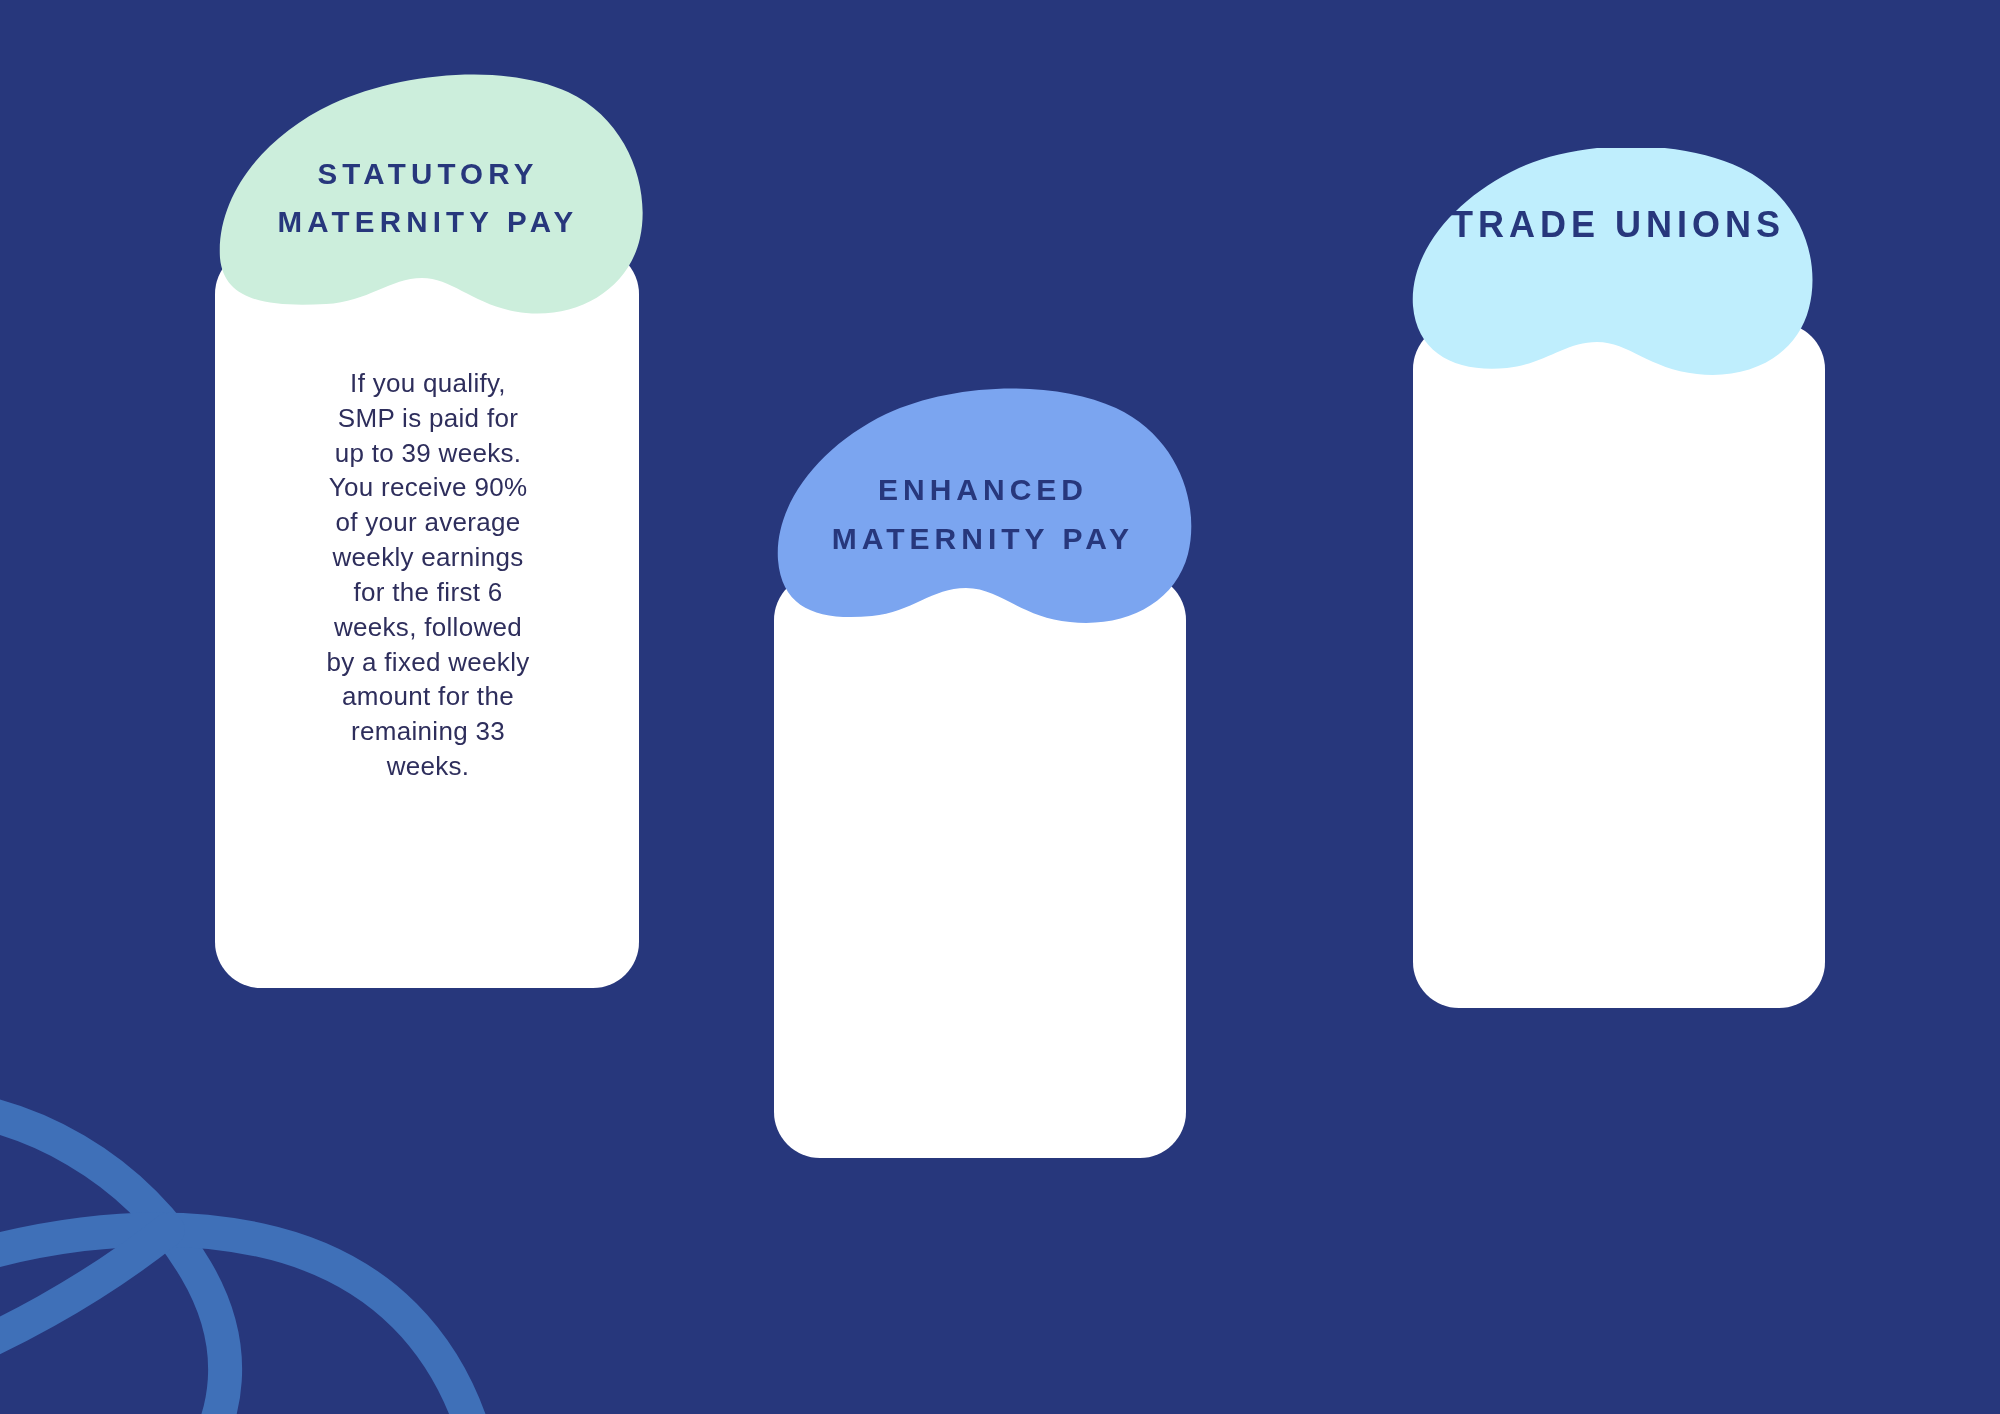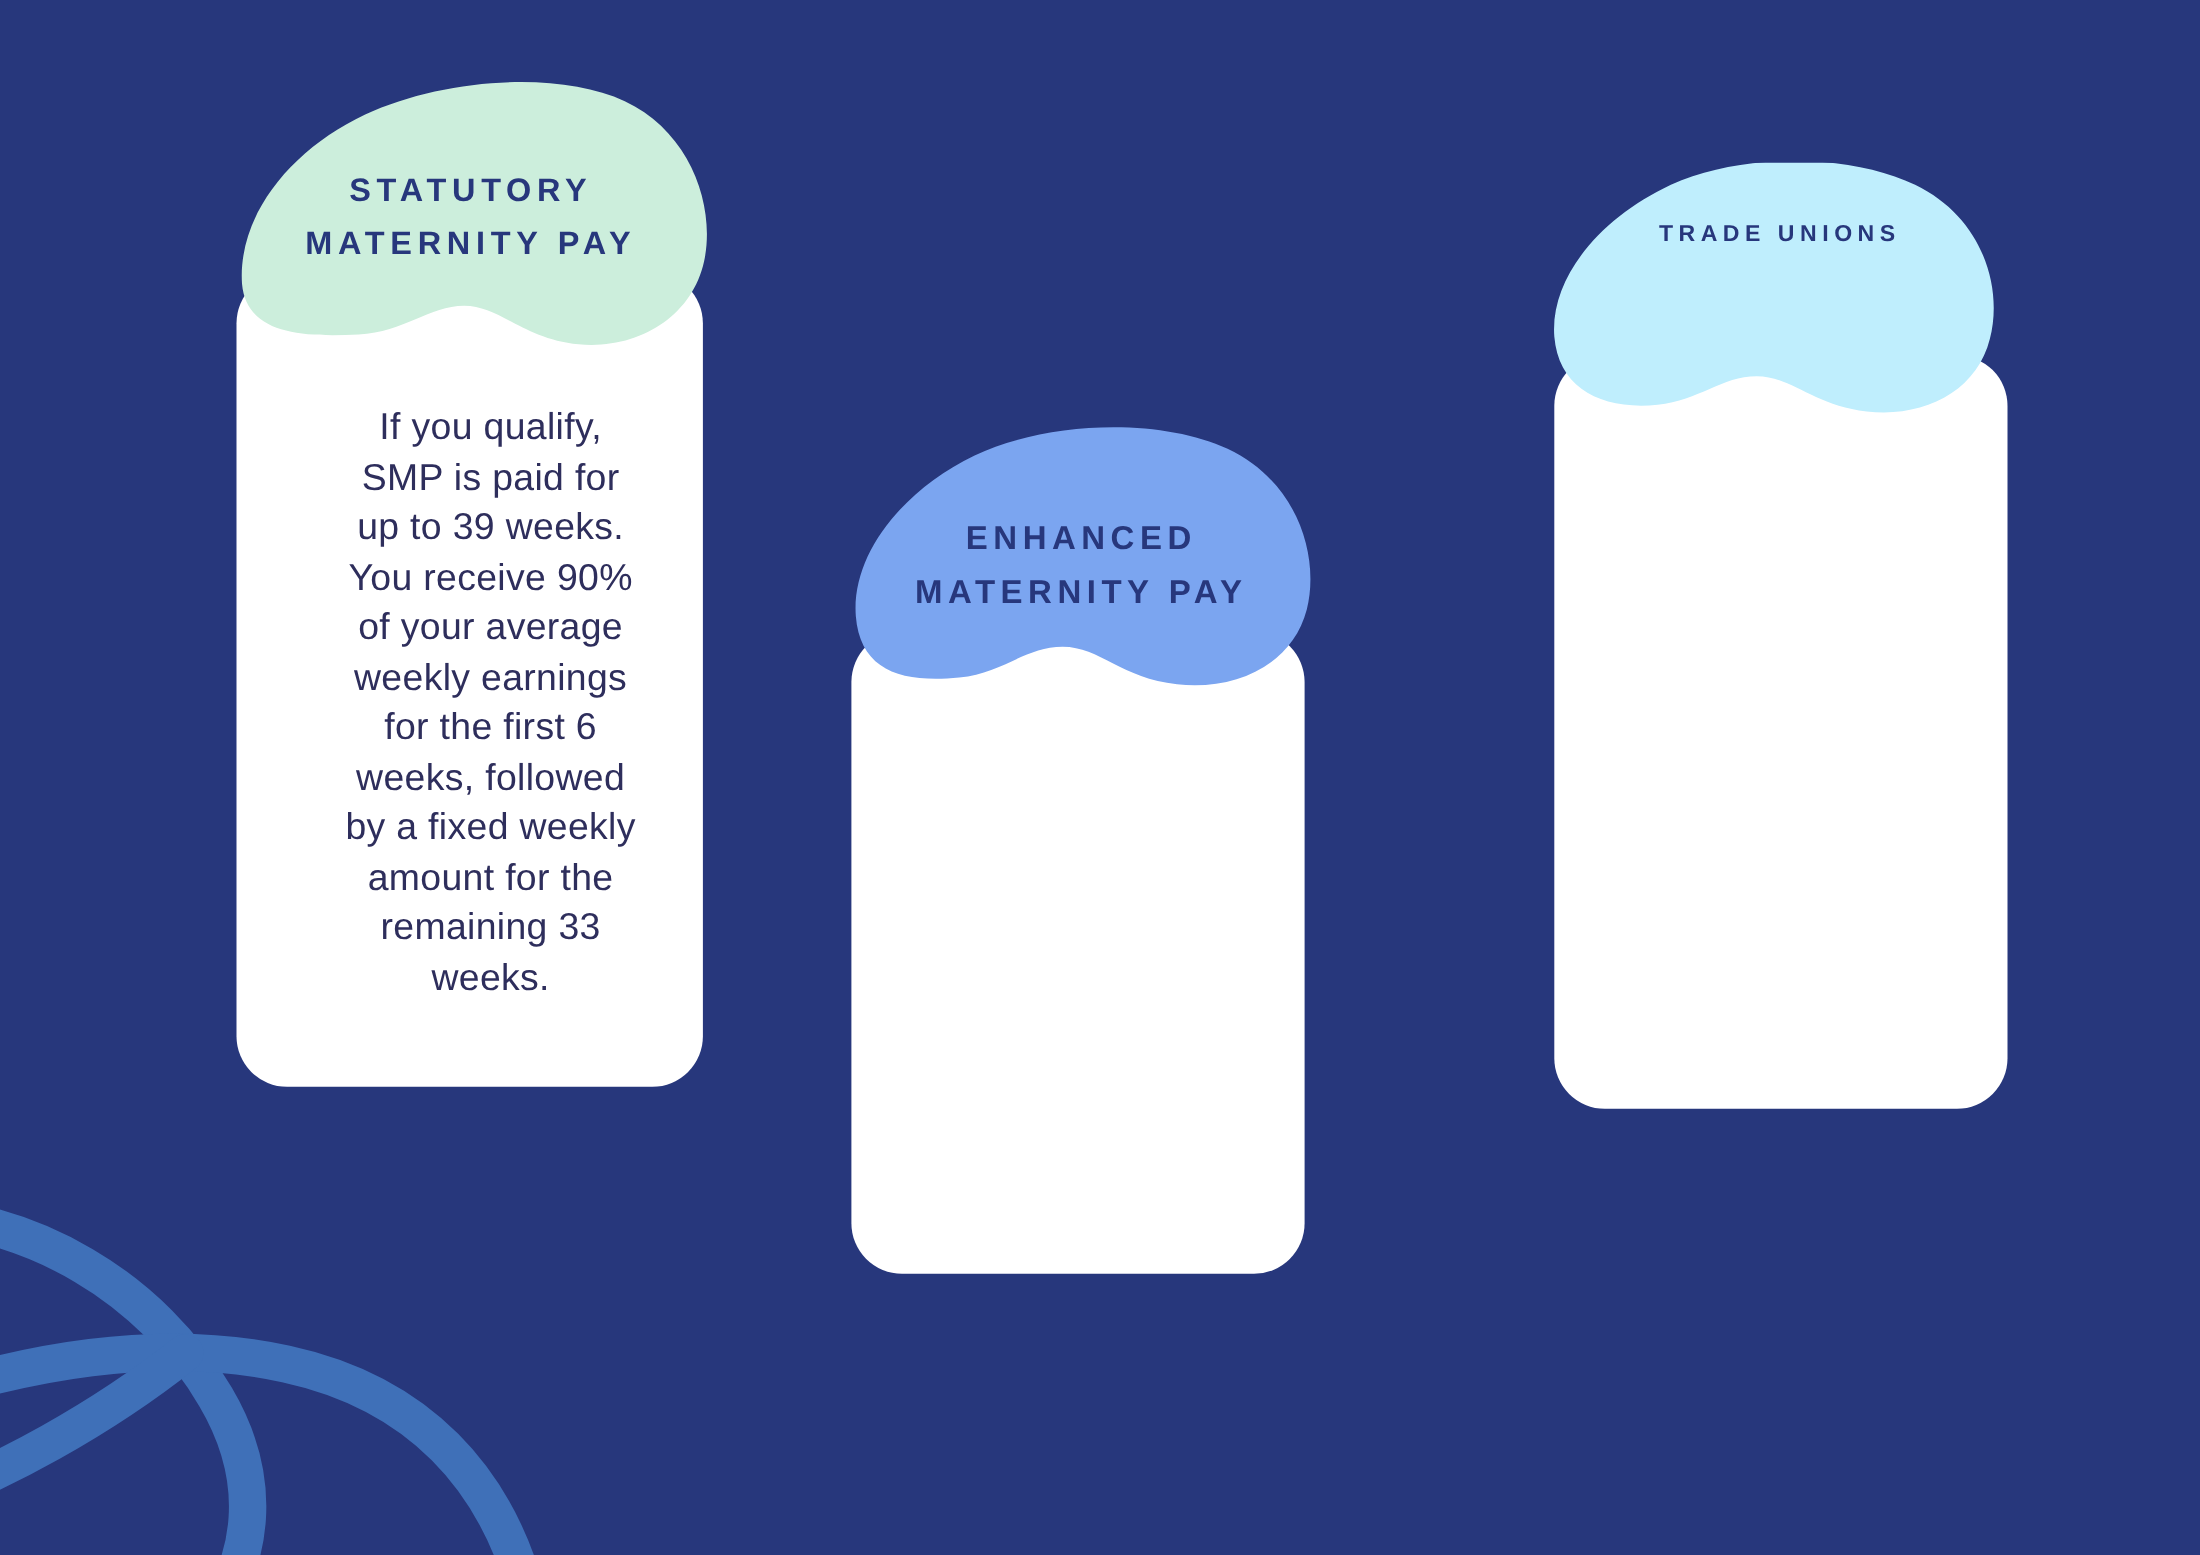--- a/index.html
+++ b/index.html
@@ -76,38 +76,38 @@
     font-weight: 400;
     white-space: pre-line;
   }
 
   
   #card-smp            { left: 208px; top: 70px; width: 440px; height: 850px; }
   #card-smp .panel     { left: 7px;  top: 178px; width: 424px; height: 740px; }
   #card-smp .blob      { left: 0px;  top: 0px;   width: 440px; height: 280px; }
   #card-smp .card-title{ left: 20px; top: 80px;  width: 400px;
                          font-size: 29.5px; letter-spacing: 5.2px; }
-  #card-smp .card-body { left: 50px; top: 296px; width: 376px;
-                         font-size: 34px; line-height: 1.34; letter-spacing: 0.3px; }
+  #card-smp .card-body { left: 32px; top: 296px; width: 376px;
+                         font-size: 26px; line-height: 1.34; letter-spacing: 0.3px; }
 
   
   #card-emp            { left: 768px; top: 388px; width: 430px; height: 780px; }
   #card-emp .panel     { left: 6px;  top: 186px; width: 412px; height: 584px; }
   #card-emp .blob      { left: 0px;  top: 0px;   width: 430px; height: 270px; }
   #card-emp .card-title{ left: 18px; top: 78px;  width: 394px;
                          font-size: 30px; letter-spacing: 5.0px; }
   #card-emp .card-body { left: 28px; top: 318px; width: 368px;
                          font-size: 30px; line-height: 1.34; letter-spacing: 0.3px; }
 
   
   #card-tu             { left: 1405px; top: 148px; width: 430px; height: 710px; }
   #card-tu .panel      { left: 8px;  top: 175px; width: 412px; height: 685px; }
   #card-tu .blob       { left: 0px;  top: 0px;   width: 420px; height: 260px; }
   #card-tu .card-title { left: 20px; top: 48px;  width: 386px;
-                         font-size: 21px; letter-spacing: 5.0px; }
+                         font-size: 36px; letter-spacing: 5.0px; }
   #card-tu .card-body  { left: 26px; top: 307px; width: 372px;
                          font-size: 29.5px; line-height: 1.36; letter-spacing: 0.3px; }
 </style>
 </head>
 <body>
 
 <div id="canvas">
 
   <div class="deco-strokes">
     <svg viewBox="0 0 560 460" xmlns="http://www.w3.org/2000/svg" aria-hidden="true">

